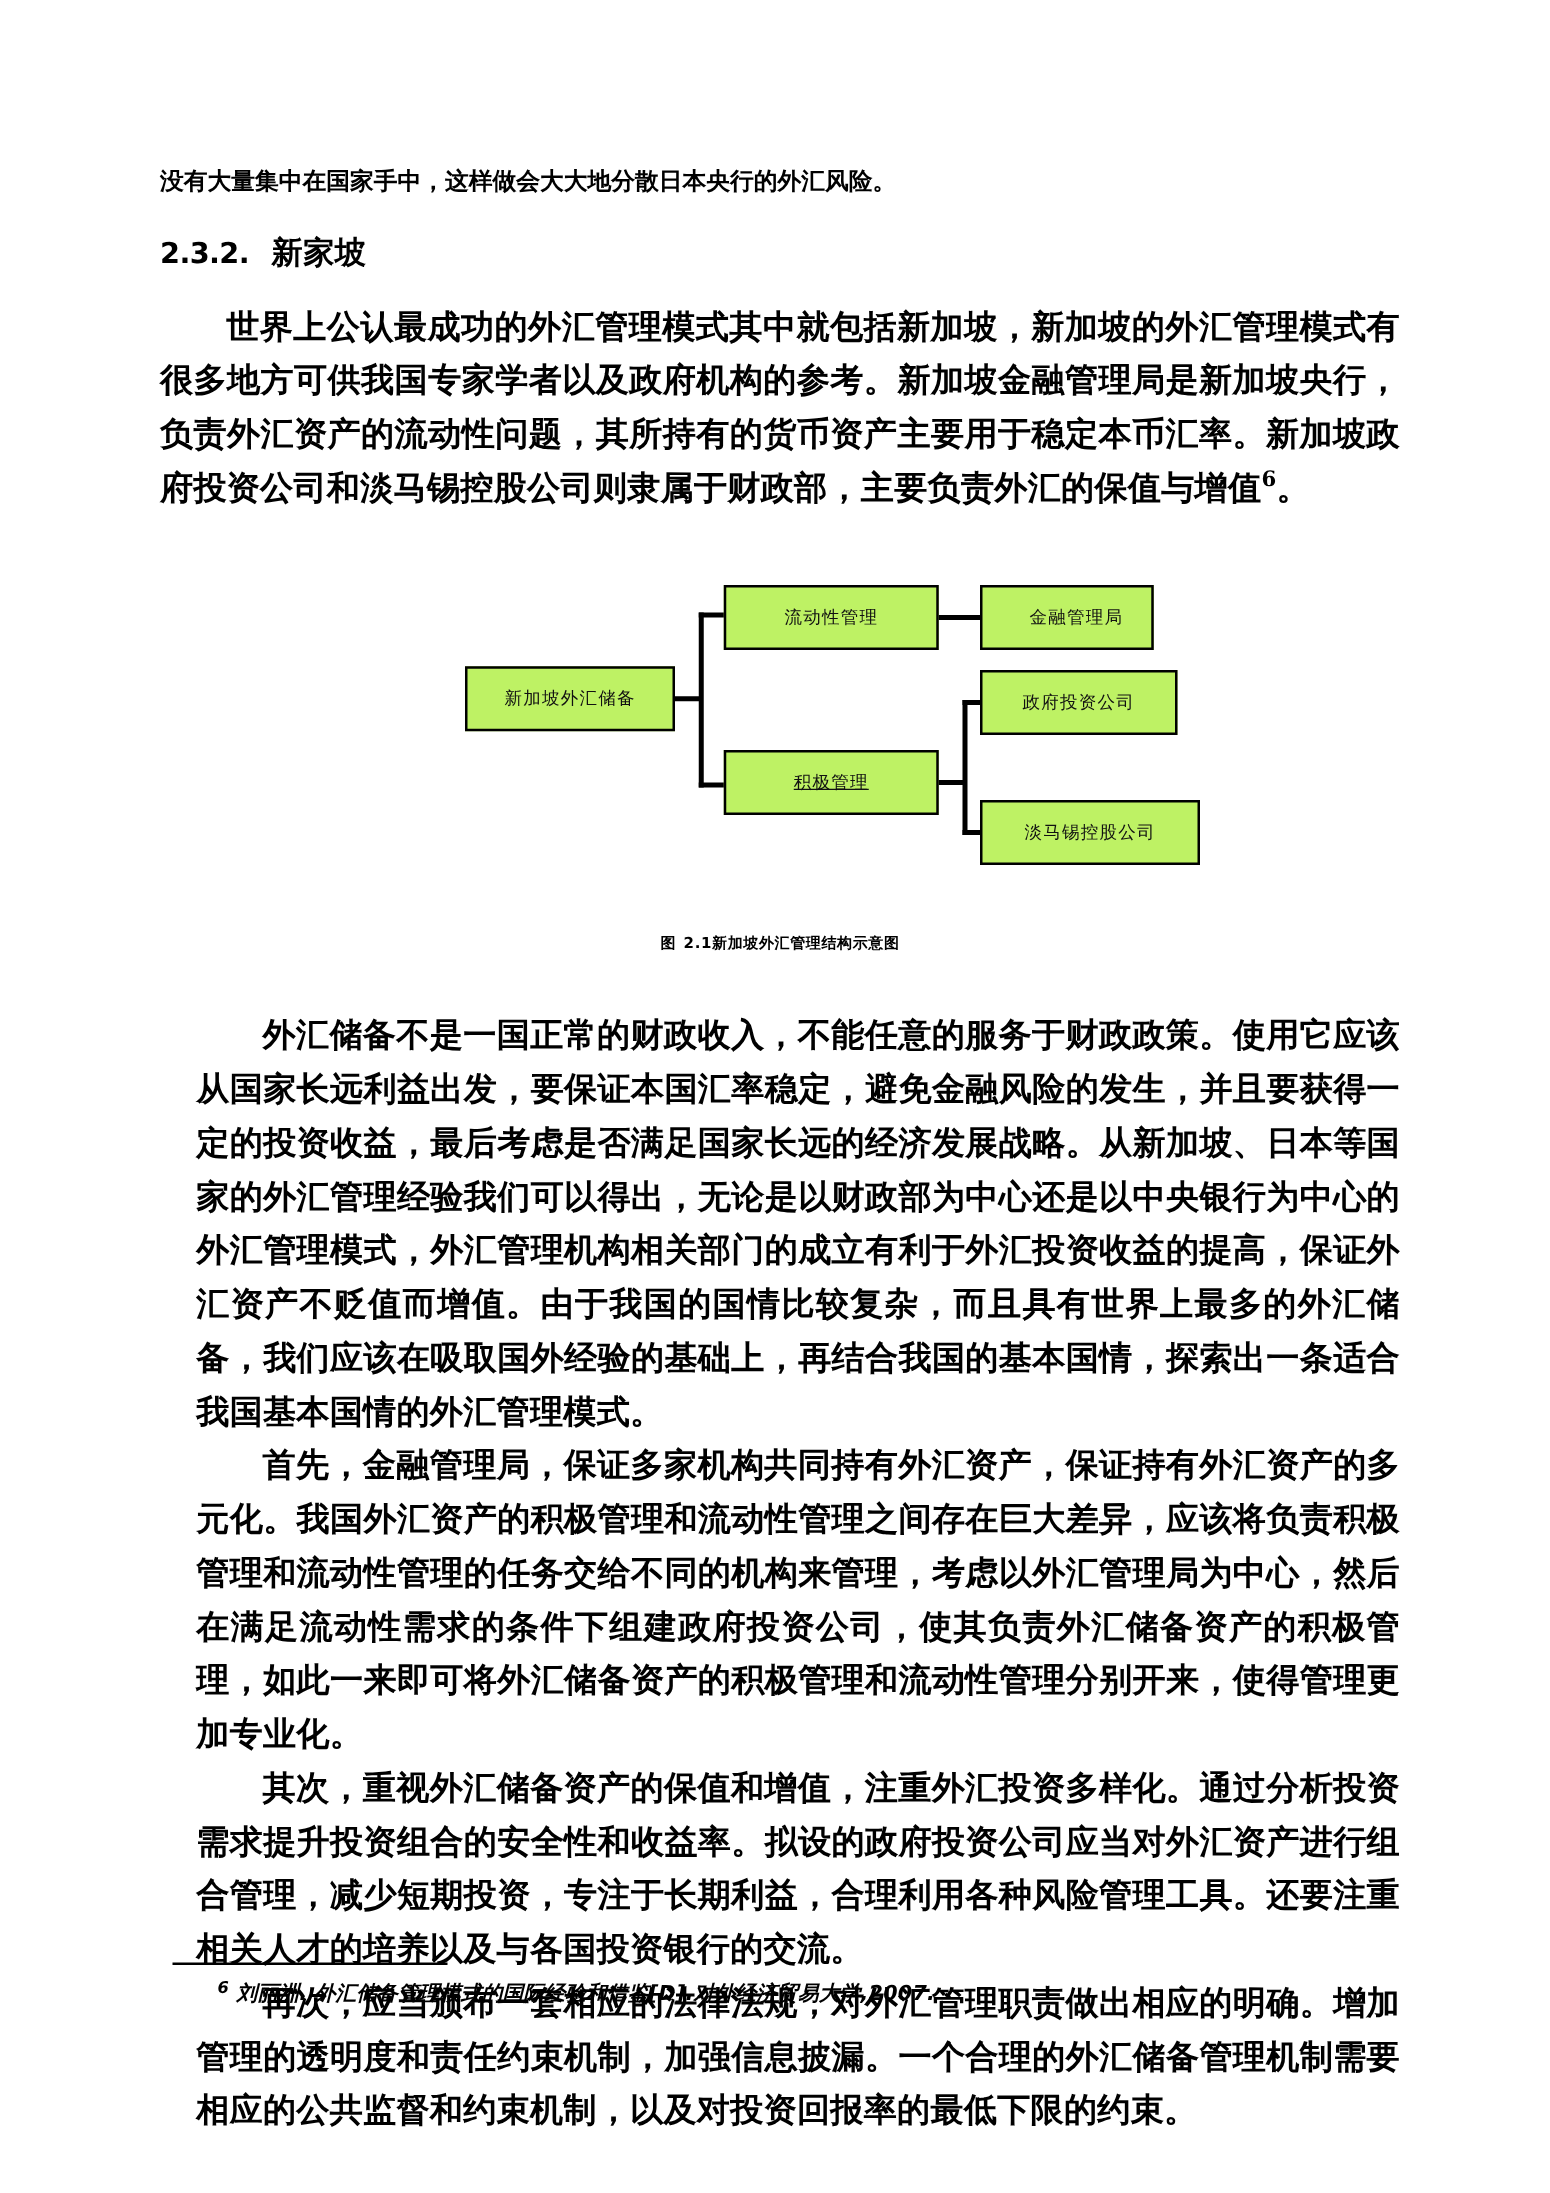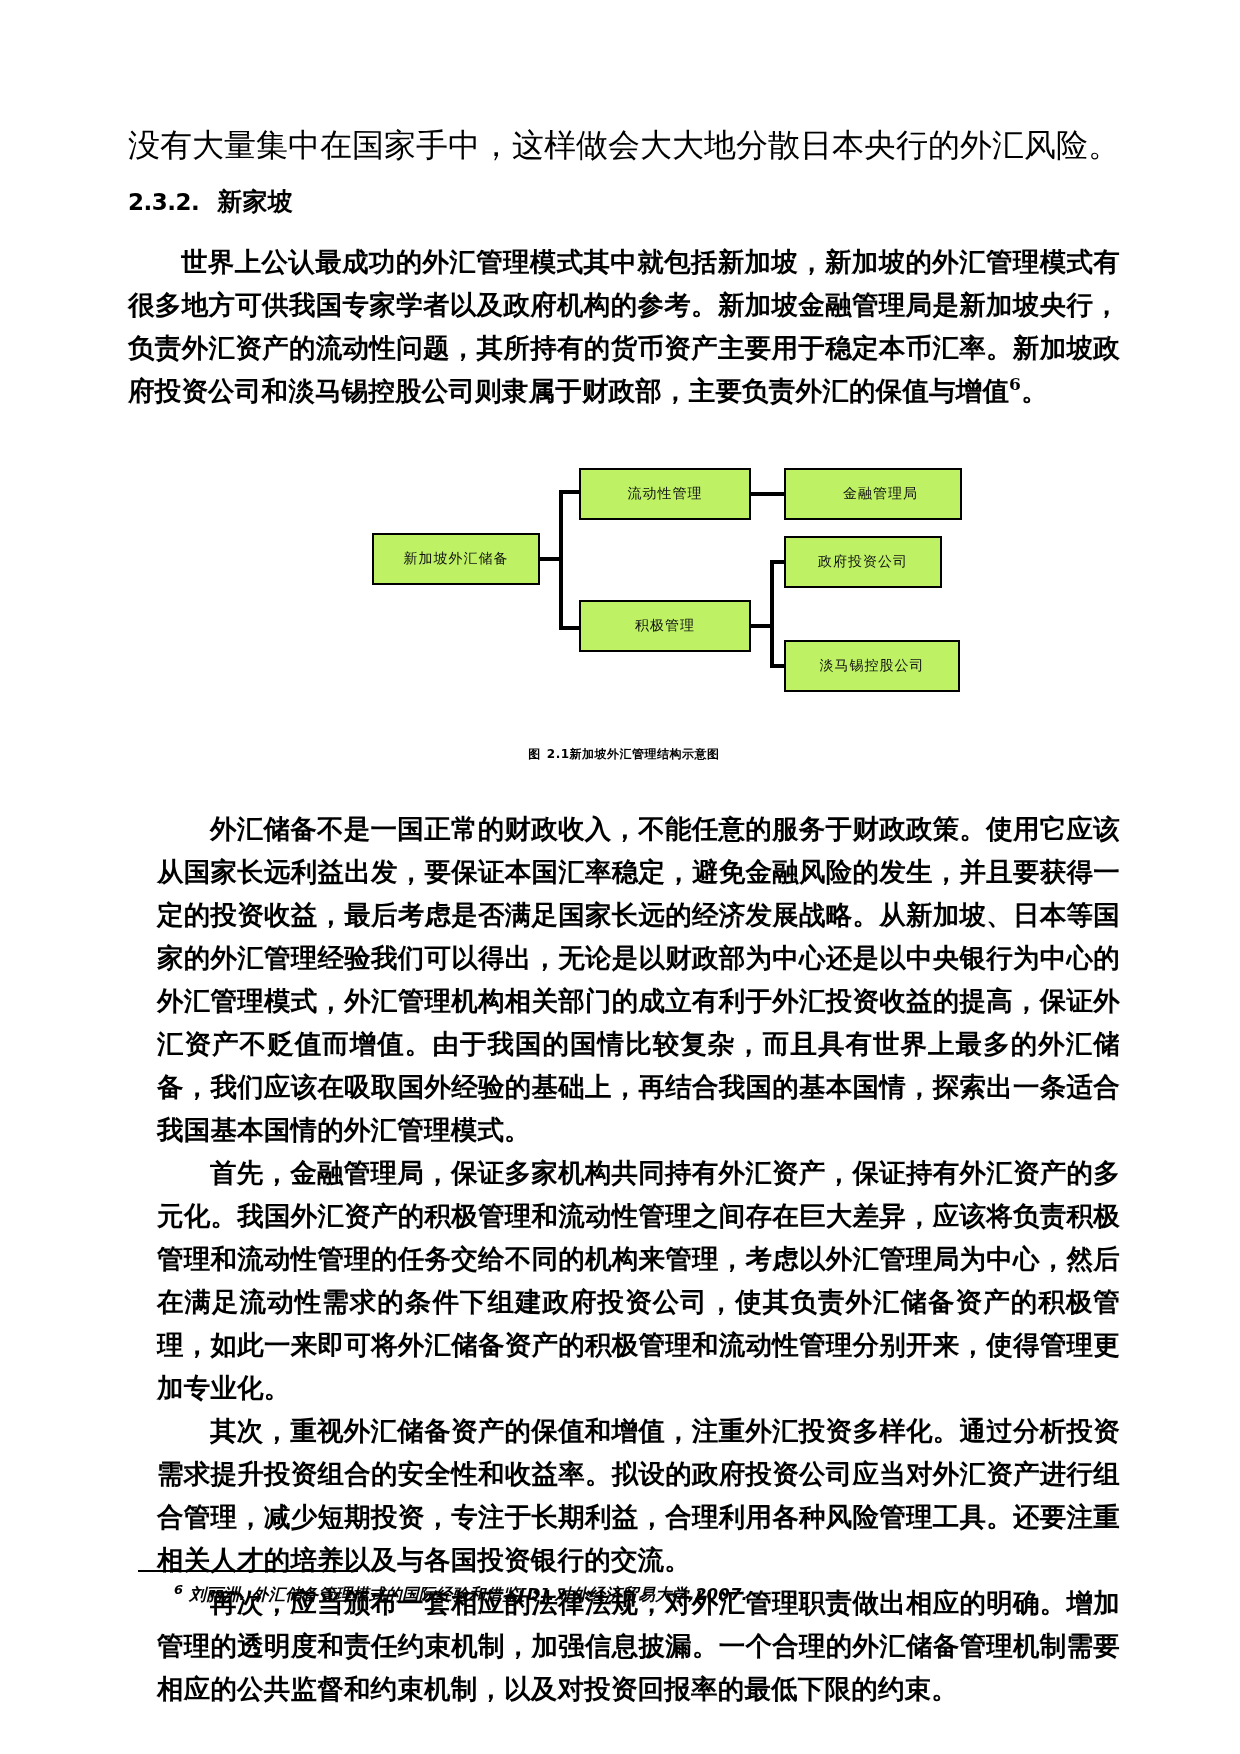--- a/index.html
+++ b/index.html
@@ -31,23 +31,23 @@
     line-height: 43px;
     text-align: justify;
     text-justify: inter-ideograph;
     margin: 0;
     letter-spacing: 0.2px;
     font-weight: 600;
   }
   .para.indent { text-indent: 2em; }
 
   .lead-line {
-    font-size: 32px;
+    font-size: 19px;
     line-height: 43px;
-    font-weight: 400;
+    font-weight: 700;
     margin: 0 0 14px 0;
   }
 
   
   .heading {
     font-family: "DejaVu Sans", "Liberation Sans", sans-serif;
     font-size: 23px;
     font-weight: bold;
     margin: 18px 0 22px 0;
     letter-spacing: 0.3px;
@@ -167,32 +167,32 @@
       <div class="dline" style="left:187px; top:22px; width:4px; height:140px;"></div>
 
       <div class="dline" style="left:187px; top:22px; width:22px; height:4px;"></div>
 
       <div class="dline" style="left:187px; top:158px; width:22px; height:4px;"></div>
 
       <div class="dbox" style="left:207px; top:0px; width:172px; height:52px;">
         <span>流动性管理</span>
       </div>
 
-      <div class="dbox" style="left:207px; top:132px; width:172px; height:52px;">
+      <div class="dbox" style="left:207px; top:132px; width:172px; height:52px;text-decoration:underline;">
         <span>积极管理</span>
       </div>
 
       <div class="dline" style="left:379px; top:24px; width:34px; height:4px;"></div>
 
       <div class="dline" style="left:379px; top:156px; width:22px; height:4px;"></div>
       <div class="dline" style="left:398px; top:92px; width:4px; height:108px;"></div>
       <div class="dline" style="left:398px; top:92px; width:16px; height:4px;"></div>
       <div class="dline" style="left:398px; top:196px; width:16px; height:4px;"></div>
 
-      <div class="dbox" style="left:412px; top:0px; width:178px; height:52px;padding-left:15px;">
+      <div class="dbox" style="left:412px; top:0px; width:139px; height:52px;padding-left:15px;">
         <span>金融管理局</span>
       </div>
 
       <div class="dbox" style="left:412px; top:68px; width:158px; height:52px;">
         <span>政府投资公司</span>
       </div>
 
       <div class="dbox" style="left:412px; top:172px; width:176px; height:52px;">
         <span>淡马锡控股公司</span>
       </div>

